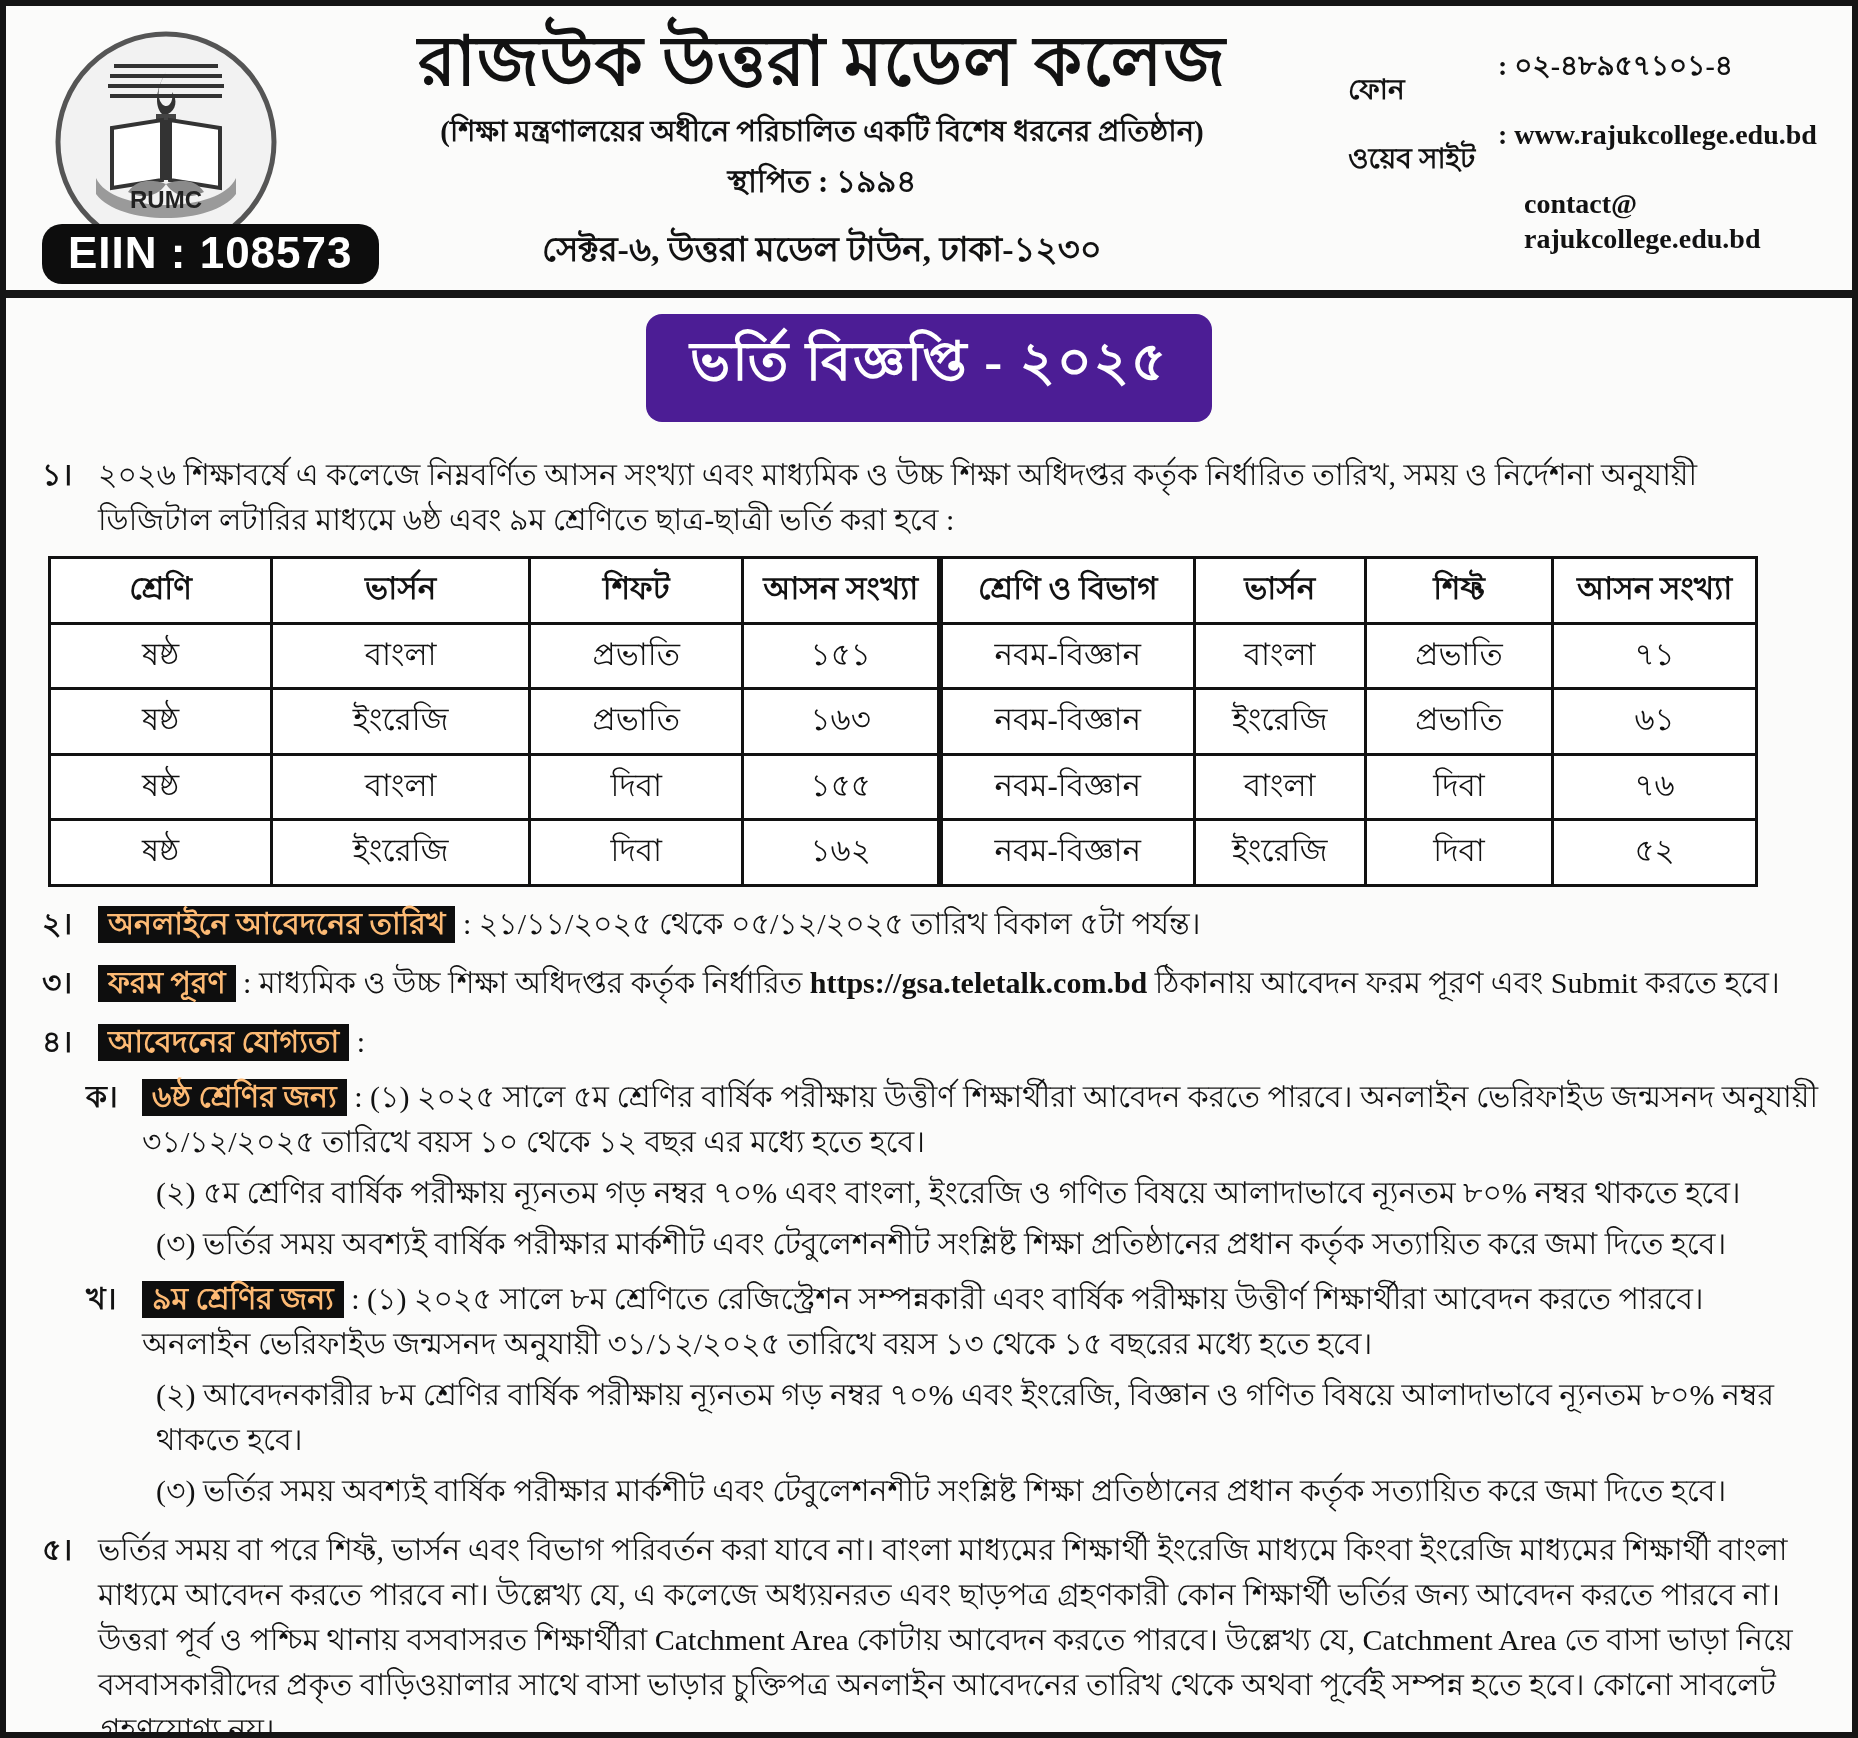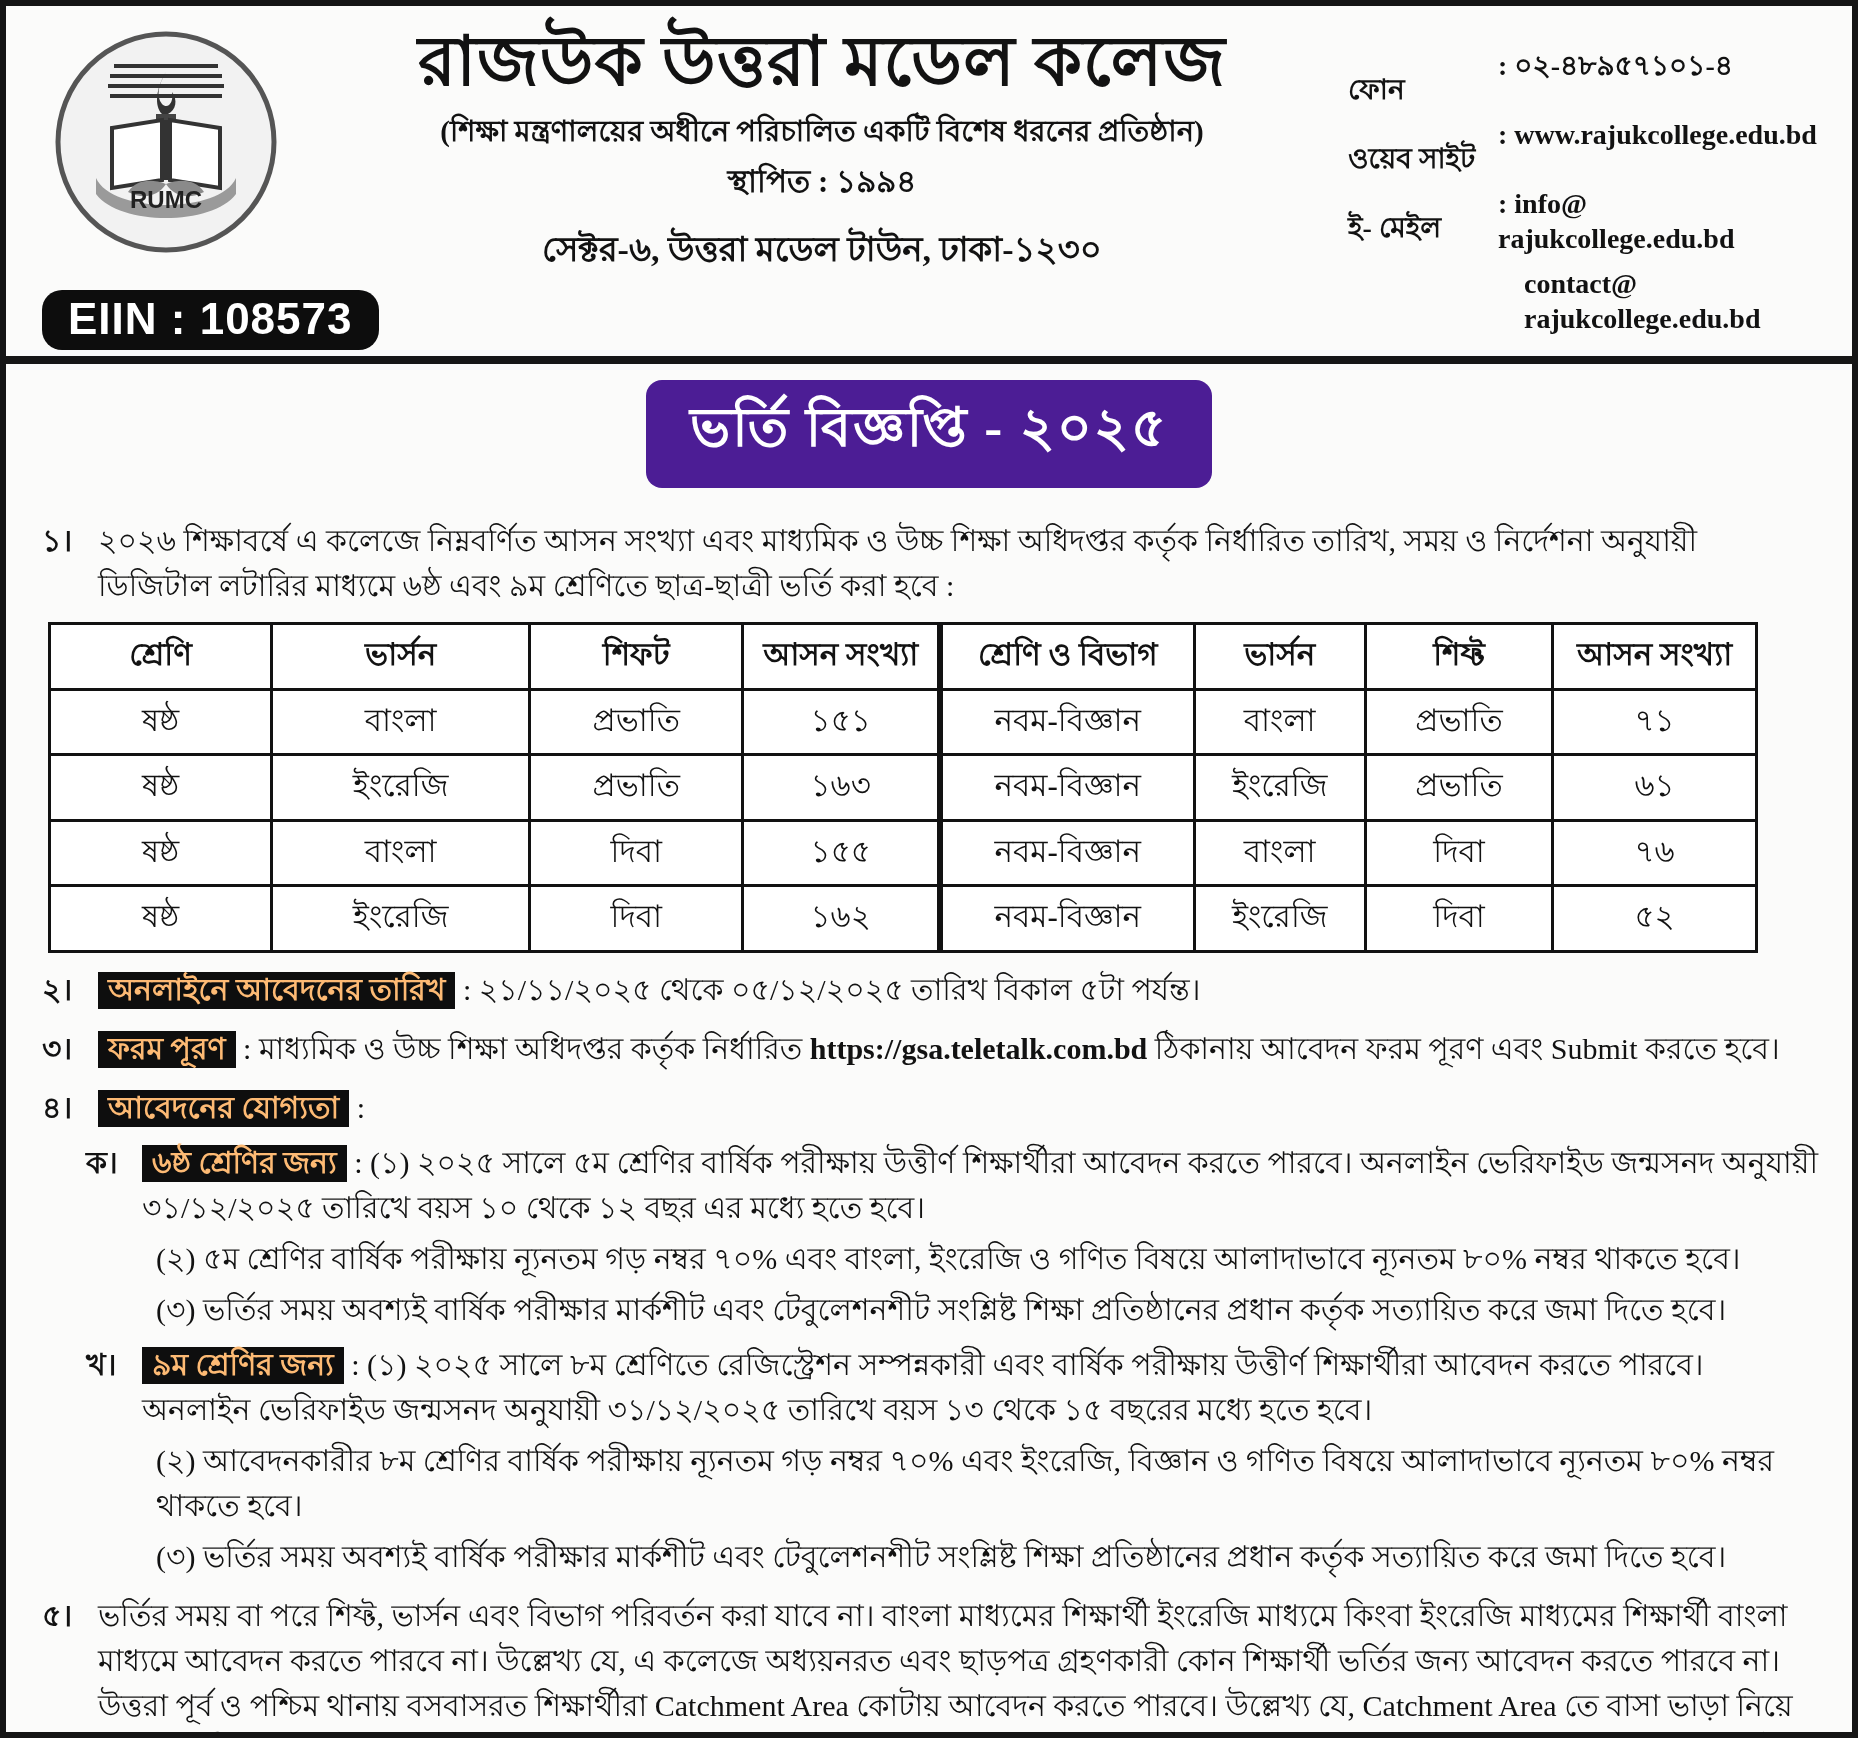--- a/index.html
+++ b/index.html
@@ -97,24 +97,20 @@
 
     <div class="contact">
       <div class="contact-row">
         <span class="contact-label">ফোন</span>
         <span class="contact-value">: ০২-৪৮৯৫৭১০১-৪</span>
       </div>
       <div class="contact-row">
         <span class="contact-label">ওয়েব সাইট</span>
         <span class="contact-value">: www.rajukcollege.edu.bd</span>
       </div>
-      <div class="contact-row">
-        <span class="contact-label">ই- মেইল</span>
-        <span class="contact-value">: info@ rajukcollege.edu.bd</span>
-      </div>
       <div class="contact-row cont">
         <span class="contact-label"></span>
         <span class="contact-value">contact@ rajukcollege.edu.bd</span>
       </div>
     </div>
 
     <div class="eiin-box">EIIN : 108573</div>
   </div>
 
   <div class="head-divider"></div>

